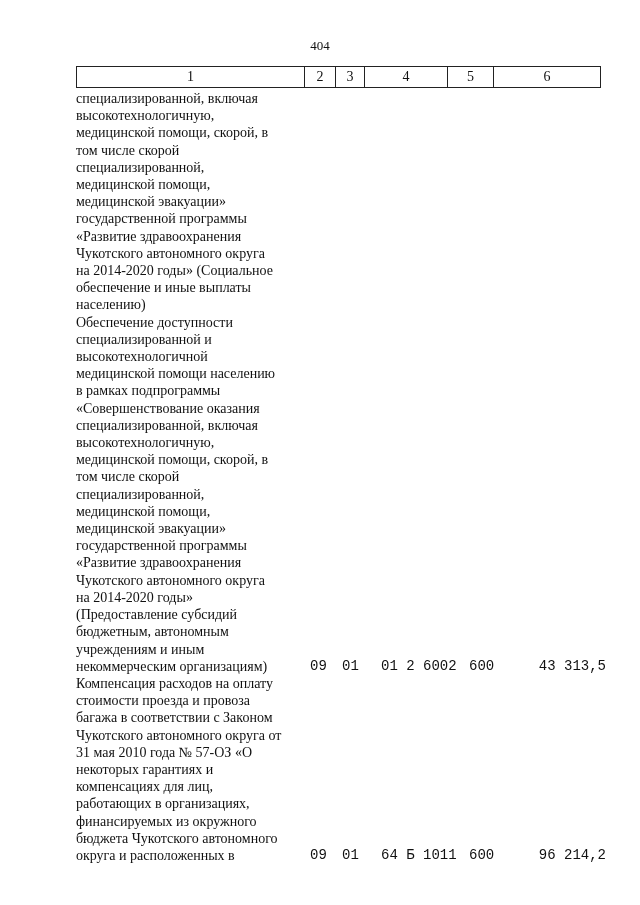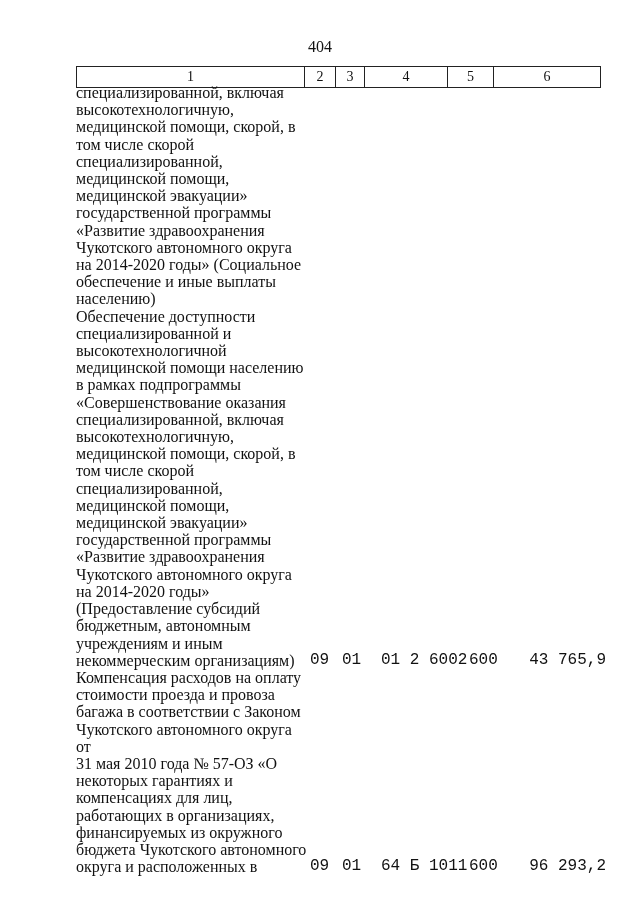--- a/index.html
+++ b/index.html
@@ -1,25 +1,25 @@
 <!DOCTYPE html>
 <html><head>
 <meta charset="utf-8">
 <style>
   html, body { margin: 0; padding: 0; background: #ffffff; }
   body { width: 640px; height: 905px; position: relative; overflow: hidden;
          font-family: "Liberation Serif", "DejaVu Serif", serif; color: #111; }
   .page-number { position: absolute; top: 38px; left: 0; width: 640px; text-align: center;
-                 font-size: 16px; }
+                 font-size: 13px; }
   .header-table { position: absolute; top: 66px; left: 76px; border-collapse: collapse;
                   font-size: 14px; }
   .header-table td { border: 1px solid #222; height: 20px; padding: 0; text-align: center; }
   .c1 { width: 227px; } .c2 { width: 30px; } .c3 { width: 28px; }
   .c4 { width: 82px; } .c5 { width: 45px; } .c6 { width: 106px; }
-  .body { position: absolute; top: 84px; left: 76px; font-size: 16px; line-height: 17.2px; }
+  .body { position: absolute; top: 90px; left: 76px; font-size: 14px; line-height: 17.2px; }
   .row { position: relative; width: 540px; }
   .desc { width: 232px; white-space: pre-line; }
   .cell { position: absolute; bottom: 0; font-family: Liberation Mono, monospace; }
   .col2 { left: 234px; }
   .col3 { left: 266px; text-align: right; }
   .col4 { left: 305px; }
   .col5 { left: 393px; }
   .col6 { right: 10px; text-align: right; }
 </style>
 </head>
@@ -75,33 +75,33 @@
 Чукотского автономного округа
 на 2014-2020 годы»
 (Предоставление субсидий
 бюджетным, автономным
 учреждениям и иным
 некоммерческим организациям)</div>
     <span class="cell col2">09</span>
     <span class="cell col3">01</span>
     <span class="cell col4">01 2 6002</span>
     <span class="cell col5">600</span>
-    <span class="cell col6">43 765,9</span>
+    <span class="cell col6">43 313,5</span>
   </div>
   <div class="row">
     <div class="desc">Компенсация расходов на оплату
 стоимости проезда и провоза
 багажа в соответствии с Законом
 Чукотского автономного округа от
 31 мая 2010 года № 57-ОЗ «О
 некоторых гарантиях и
 компенсациях для лиц,
 работающих в организациях,
 финансируемых из окружного
 бюджета Чукотского автономного
 округа и расположенных в</div>
     <span class="cell col2">09</span>
     <span class="cell col3">01</span>
     <span class="cell col4">64 Б 1011</span>
     <span class="cell col5">600</span>
-    <span class="cell col6">96 293,2</span>
+    <span class="cell col6">96 214,2</span>
   </div>
 </div>
 
 </body></html>

